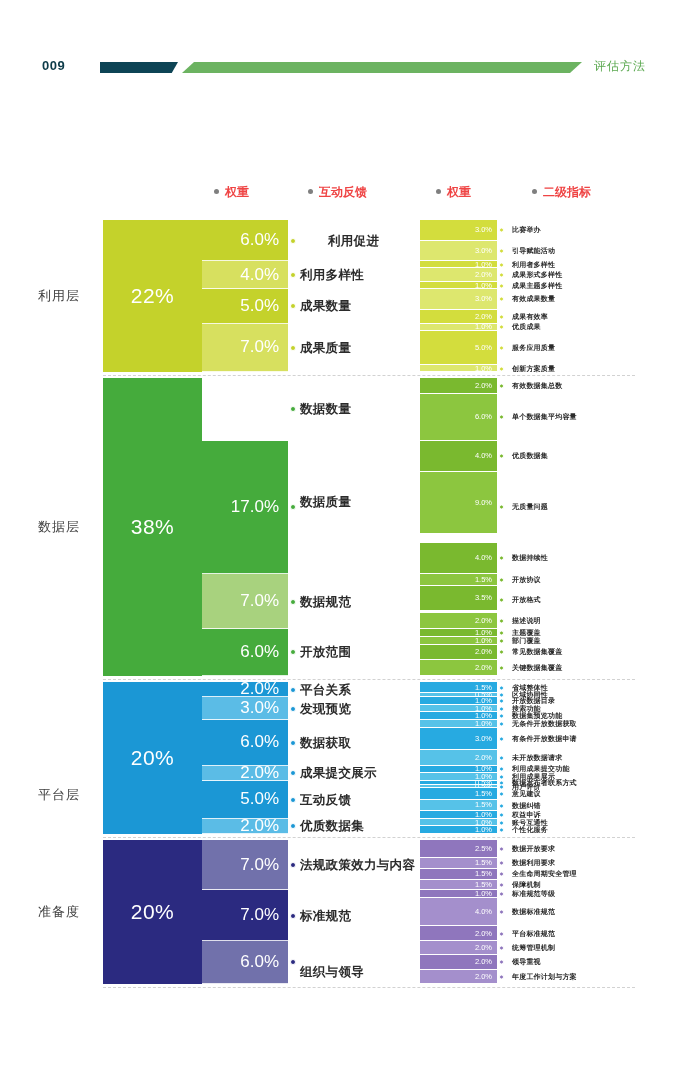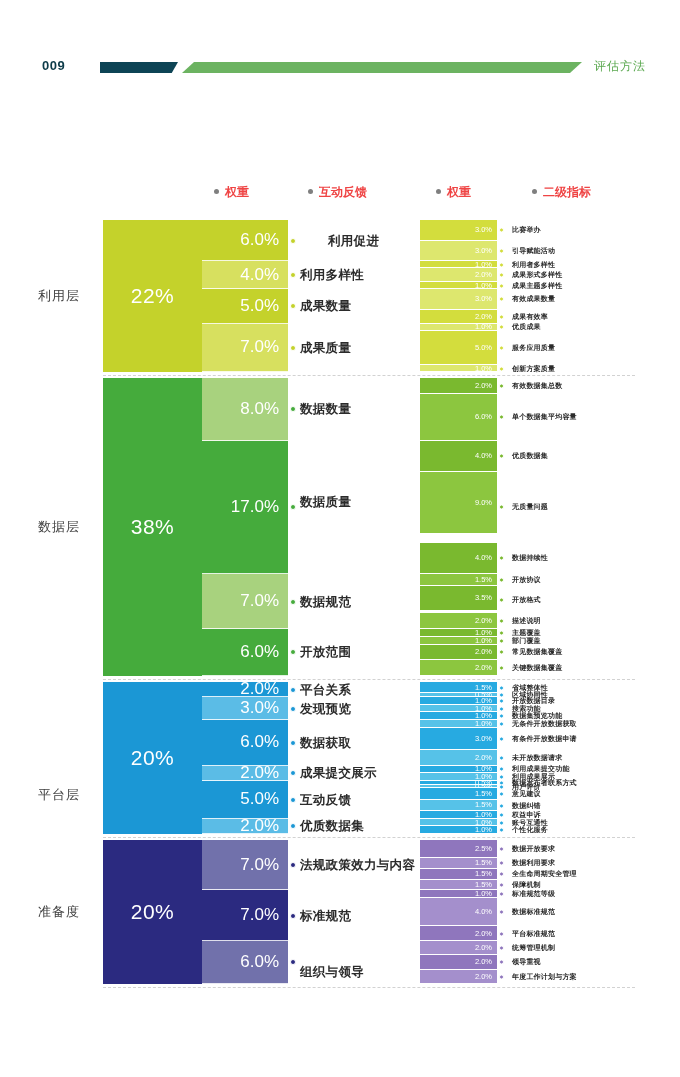--- a/index.html
+++ b/index.html
@@ -189,21 +189,20 @@
     <div class="lvl2-label" style="top: 327.091px;">优质成果</div>
     <div class="lvl2" style="top: 330.545px; height: 34.5455px; background: rgb(211, 221, 61);">5.0%</div>
     <div class="lvl2-dot" style="top: 347.818px; background: rgb(211, 221, 61);"></div>
     <div class="lvl2-label" style="top: 347.818px;">服务应用质量</div>
     <div class="lvl2" style="top: 365.091px; height: 6.90909px; background: rgb(221, 231, 110);">1.0%</div>
     <div class="lvl2-dot" style="top: 368.545px; background: rgb(211, 221, 61);"></div>
     <div class="lvl2-label" style="top: 368.545px;">创新方案质量</div>
     <div class="sec-divider" style="top: 375px;"></div>
     <div class="layer-name" style="top: 527px;">数据层</div>
     <div class="lvl0" style="top: 378px; height: 298px; background: rgb(69, 171, 60);">38%</div>
-    <div class="lvl1" style="top: 378px; height: 62.7368px; background: rgb(168, 210, 126);">8.0%</div>
     <div class="lvl1-dot" style="top: 409.368px; background: rgb(69, 171, 60);"></div>
     <div class="lvl1-label" style="top: 409.368px;">数据数量</div>
     <div class="lvl1" style="top: 440.737px; height: 133.316px; background: rgb(69, 171, 60);">17.0%</div>
     <div class="lvl1-dot" style="top: 507.395px; background: rgb(69, 171, 60);"></div>
     <div class="lvl1-label" style="top: 502px;">数据质量</div>
     <div class="lvl1" style="top: 574.053px; height: 54.8947px; background: rgb(168, 210, 126);">7.0%</div>
     <div class="lvl1-dot" style="top: 601.5px; background: rgb(69, 171, 60);"></div>
     <div class="lvl1-label" style="top: 601.5px;">数据规范</div>
     <div class="lvl1" style="top: 628.947px; height: 47.0526px; background: rgb(69, 171, 60);">6.0%</div>
     <div class="lvl1-dot" style="top: 652.474px; background: rgb(69, 171, 60);"></div>

